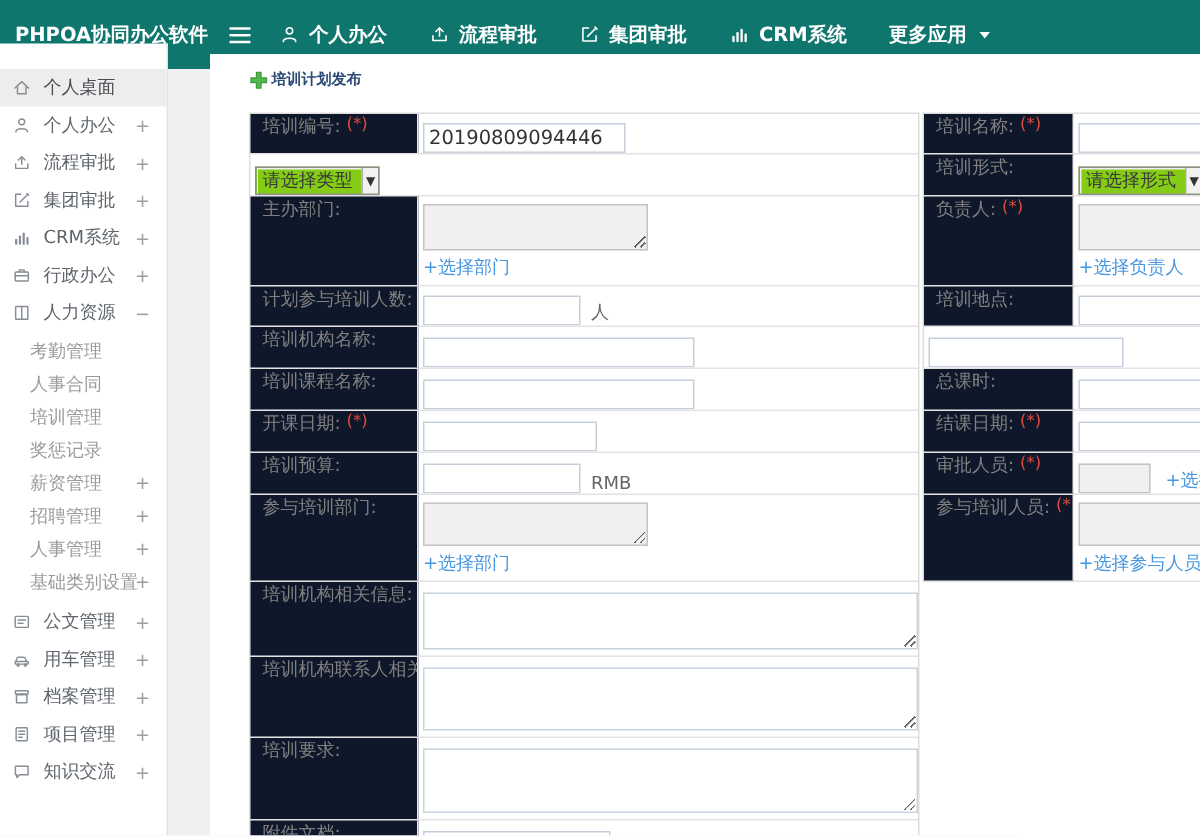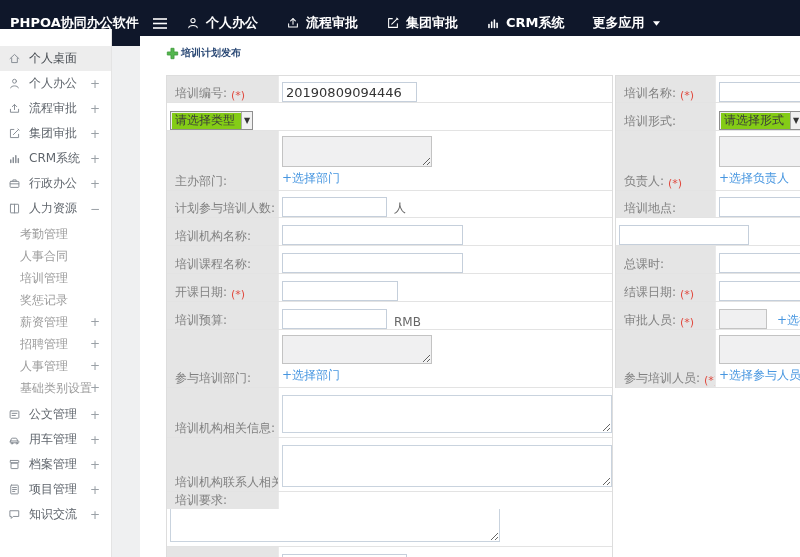--- a/index.html
+++ b/index.html
@@ -2,21 +2,21 @@
 <html><head>
 <meta charset="utf-8">
 <style>
   html,body{margin:0;padding:0;}
   body{
     width:800px;height:557px;overflow:hidden;position:relative;
     font-family:"DejaVu Sans","Liberation Sans",sans-serif;
     background:#eff0f1;font-size:12px;
   }
   
-  .topbar{height:46px;background:#0f172a;display:flex;align-items:center;color:#fff;}
+  .topbar{height:46px;background:#0f766e;display:flex;align-items:center;color:#fff;}
   .brand{width:146px;padding-left:10px;font-size:13px;font-weight:bold;letter-spacing:0;white-space:nowrap;box-sizing:border-box;}
   .hamburger{margin:0 18px 0 6px;display:flex;align-items:center;cursor:pointer;}
   .topnav{display:flex;align-items:center;}
   .nav-item{display:flex;align-items:center;margin-right:28px;font-size:13px;font-weight:600;cursor:pointer;white-space:nowrap;}
   .nav-item .nicon{display:flex;align-items:center;margin-right:6px;}
   .nav-item .caret{margin-left:7px;display:flex;align-items:center;}
   
   .content{position:absolute;top:29px;left:0;right:0;bottom:0;}
   .sidebar{position:absolute;left:0;top:0;bottom:0;width:112px;background:#fff;border-right:1px solid #e4e4e4;padding-top:17px;box-sizing:border-box;overflow:hidden;}
   .side-item{height:25px;display:flex;align-items:center;padding:0 0 0 8px;color:#5f656c;font-size:12px;position:relative;cursor:pointer;white-space:nowrap;}
@@ -29,21 +29,21 @@
   
   .main{position:absolute;left:140px;top:7px;right:0;bottom:0;background:#fff;padding:6px 0 0 26px;box-sizing:border-box;overflow:hidden;}
   .title-row{display:flex;align-items:center;height:22px;}
   .title-row .plus{display:flex;align-items:center;margin-right:2px;}
   .page-title{font-size:10px;font-weight:bold;color:#2c4a76;}
   .form-wrap{display:flex;margin-top:11px;align-items:flex-start;}
   .ftable{border:1px solid #ddd;border-bottom:none;box-sizing:border-box;background:#fff;}
   .ftable.left{width:447px;flex:none;}
   .ftable.right{margin-left:2px;width:400px;flex:none;}
   .frow{display:flex;border-bottom:1px solid #e3e3e3;box-sizing:border-box;}
-  .fl{background:#e5e5e5;border-right:1px solid #eaeaea;display:flex;align-items:flex-end;padding-left:8px;color:#808080;box-sizing:border-box;white-space:nowrap;overflow:hidden;}
+  .fl{background:#0f172a;border-right:1px solid #eaeaea;display:flex;align-items:flex-start;padding-left:8px;color:#808080;box-sizing:border-box;white-space:nowrap;overflow:hidden;}
   .left .fl{width:112px;flex:none;}
   .right .fl{width:100px;flex:none;}
   .ff{flex:1;display:flex;align-items:flex-end;padding-left:3px;box-sizing:border-box;min-width:0;overflow:hidden;}
   .req{color:#e04a3f;margin-left:4px;font-size:11px;}
   .ti{height:20px;border:1px solid #c5cfdb;box-sizing:border-box;font-family:inherit;font-size:13px;color:#333;padding:0 3px;background:#fff;}
   .suffix{margin-left:7px;color:#666;}
   a.flink{color:#4796e0;text-decoration:none;cursor:pointer;white-space:nowrap;}
   .sel{display:inline-flex;align-items:center;border:1px solid #8f8f8f;background:#84cc16;box-shadow:inset 1px 1px 0 #eee;color:#3a3a3a;font-size:12px;height:17px;padding:0 0 0 4px;cursor:pointer;white-space:nowrap;}
   .sel .arr{margin-left:6px;border-left:1px solid #ababab;padding:0 2px;font-size:8px;color:#333;height:100%;display:flex;align-items:center;background:#f1f1f1;}
   .selcol{display:flex;flex-direction:column;align-items:flex-start;justify-content:center;padding:5px 0 3px 3px;}
@@ -376,21 +376,21 @@
             </div>
           </div>
           <div class="frow" style="height: 54px;">
             <div class="fl">
               <span>培训机构联系人相关信息:</span>
             </div>
             <div class="ff">
               <textarea class="bigta" style="height: 42px;"></textarea>
             </div>
           </div>
-          <div class="frow" style="height: 55px; flex-direction: column;">
+          <div class="frow" style="height: 55px;">
             <div class="fl">
               <span>培训要求:</span>
             </div>
             <div class="ff">
               <textarea class="bigta" style="height: 43px;"></textarea>
             </div>
           </div>
           <div class="frow" style="height: 28px;">
             <div class="fl">
               <span>附件文档:</span>

